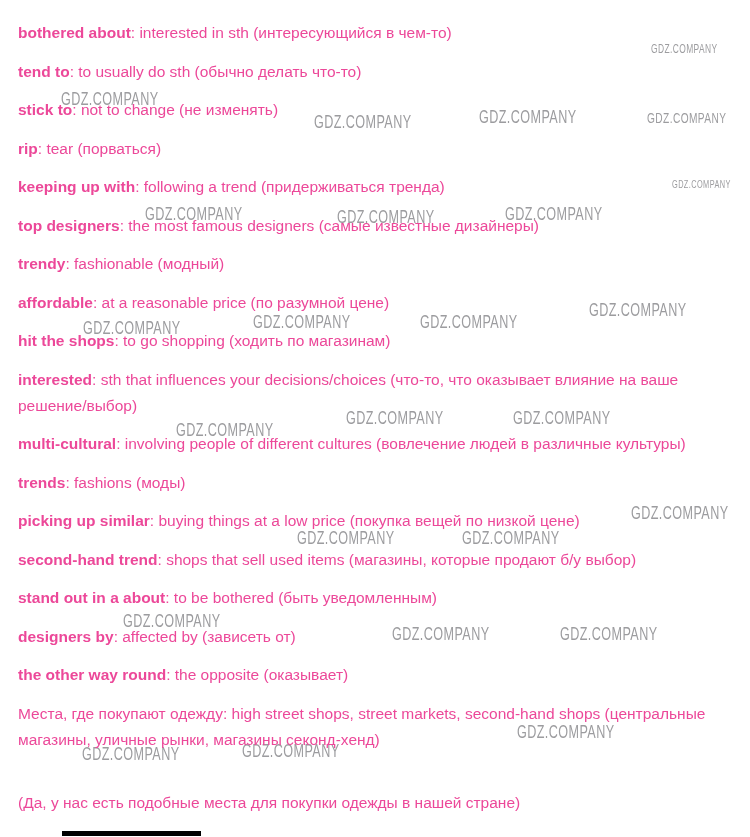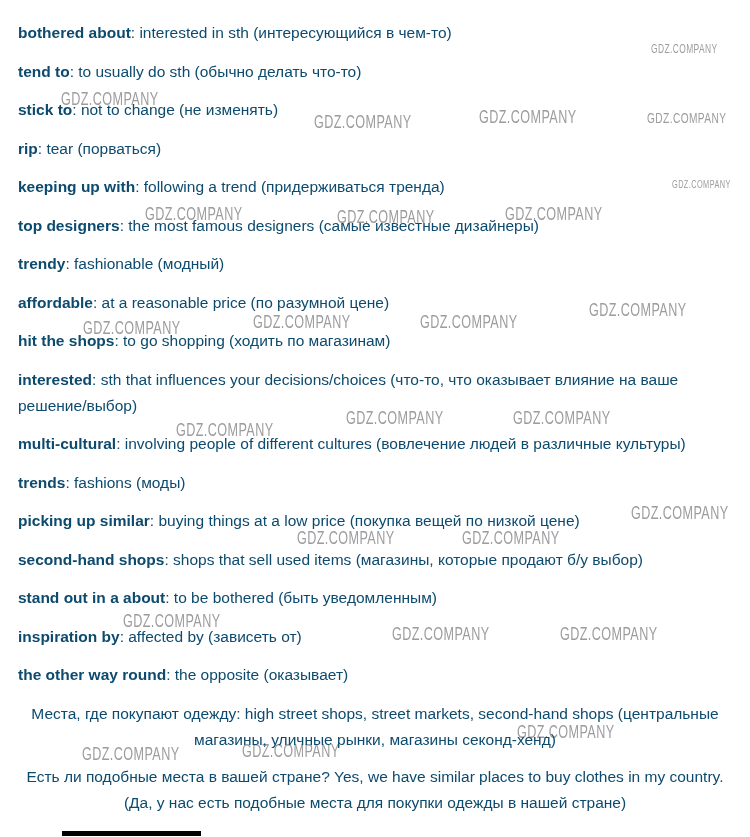--- a/index.html
+++ b/index.html
@@ -52,21 +52,20 @@
   .entry {
     margin: 0 0 12.5px 0;
     line-height: 26px;
     white-space: nowrap;
   }
   .entry b { font-weight: bold; }
   .para {
     margin: 0 0 11px 0;
     line-height: 26px;
     white-space: nowrap;
-    text-align: center;
   }
   .black-bar {
     position: absolute;
     z-index: 3;
     background: #000000;
   }
 </style>
 </head>
 <body>
 
@@ -91,35 +90,35 @@
       <div class="wm lg" style="left: 604px; top: 503px; color: rgb(151, 151, 154);">GDZ.COMPANY</div>
       <div class="wm lg" style="left: 270px; top: 528px; color: rgb(151, 151, 154);">GDZ.COMPANY</div>
       <div class="wm lg" style="left: 435px; top: 528px; color: rgb(151, 151, 154);">GDZ.COMPANY</div>
       <div class="wm lg" style="left: 96px; top: 611px; color: rgb(151, 151, 154);">GDZ.COMPANY</div>
       <div class="wm lg" style="left: 365px; top: 624px; color: rgb(151, 151, 154);">GDZ.COMPANY</div>
       <div class="wm lg" style="left: 533px; top: 624px; color: rgb(151, 151, 154);">GDZ.COMPANY</div>
       <div class="wm lg" style="left: 490px; top: 722px; color: rgb(151, 151, 154);">GDZ.COMPANY</div>
       <div class="wm lg" style="left: 55px; top: 744px; color: rgb(151, 151, 154);">GDZ.COMPANY</div>
       <div class="wm lg" style="left: 215px; top: 741px; color: rgb(151, 151, 154);">GDZ.COMPANY</div>
     </div>
-  <div class="doc" id="doc" style="color: #0c4a6e;">
+  <div class="doc" id="doc" style="color: #ec4899;">
       <p class="entry"><b>bothered about</b><span>: interested in sth (интересующийся в чем-то)</span></p>
       <p class="entry"><b>tend to</b><span>: to usually do sth (обычно делать что-то)</span></p>
       <p class="entry"><b>stick to</b><span>: not to change (не изменять)</span></p>
       <p class="entry"><b>rip</b><span>: tear (порваться)</span></p>
       <p class="entry"><b>keeping up with</b><span>: following a trend (придерживаться тренда)</span></p>
       <p class="entry"><b>top designers</b><span>: the most famous designers (самые известные дизайнеры)</span></p>
       <p class="entry"><b>trendy</b><span>: fashionable (модный)</span></p>
       <p class="entry"><b>affordable</b><span>: at a reasonable price (по разумной цене)</span></p>
       <p class="entry"><b>hit the shops</b><span>: to go shopping (ходить по магазинам)</span></p>
       <p class="entry"><b>interested</b><span>: sth that influences your decisions/choices (что-то, что оказывает влияние на ваше</span><br><span>решение/выбор)</span></p>
       <p class="entry"><b>multi-cultural</b><span>: involving people of different cultures (вовлечение людей в различные культуры)</span></p>
       <p class="entry"><b>trends</b><span>: fashions (моды)</span></p>
       <p class="entry"><b>picking up similar</b><span>: buying things at a low price (покупка вещей по низкой цене)</span></p>
-      <p class="entry"><b>second-hand shops</b><span>: shops that sell used items (магазины, которые продают б/у выбор)</span></p>
+      <p class="entry"><b>second-hand trend</b><span>: shops that sell used items (магазины, которые продают б/у выбор)</span></p>
       <p class="entry"><b>stand out in a about</b><span>: to be bothered (быть уведомленным)</span></p>
-      <p class="entry"><b>inspiration by</b><span>: affected by (зависеть от)</span></p>
+      <p class="entry"><b>designers by</b><span>: affected by (зависеть от)</span></p>
       <p class="entry"><b>the other way round</b><span>: the opposite (оказывает)</span></p>
       <p class="para"><span>Места, где покупают одежду: high street shops, street markets, second-hand shops (центральные</span><br><span>магазины, уличные рынки, магазины секонд-хенд)</span></p>
-      <p class="para"><span>Есть ли подобные места в вашей стране? Yes, we have similar places to buy clothes in my country.</span><br><span>(Да, у нас есть подобные места для покупки одежды в нашей стране)</span></p>
+      <p class="para"><br><span>(Да, у нас есть подобные места для покупки одежды в нашей стране)</span></p>
     </div>
   <div class="black-bar" id="black-bar" style="left: 62px; top: 831px; width: 139px; height: 5px; background: rgb(0, 0, 0);"></div>
 </div>
 
 </body></html>

